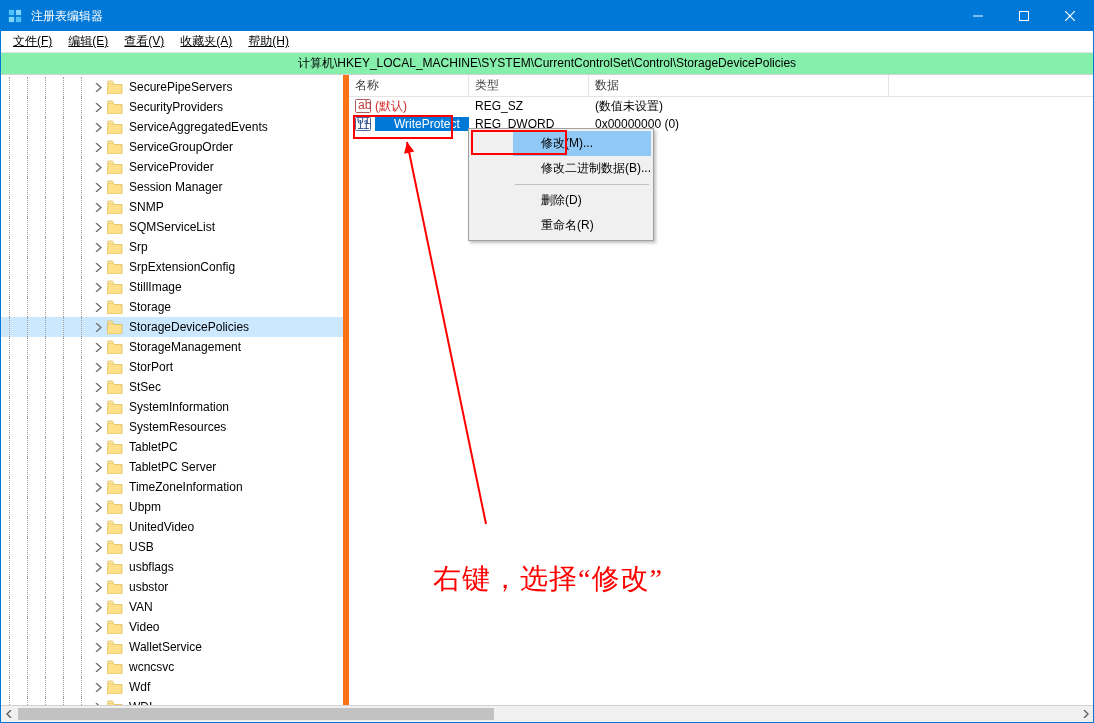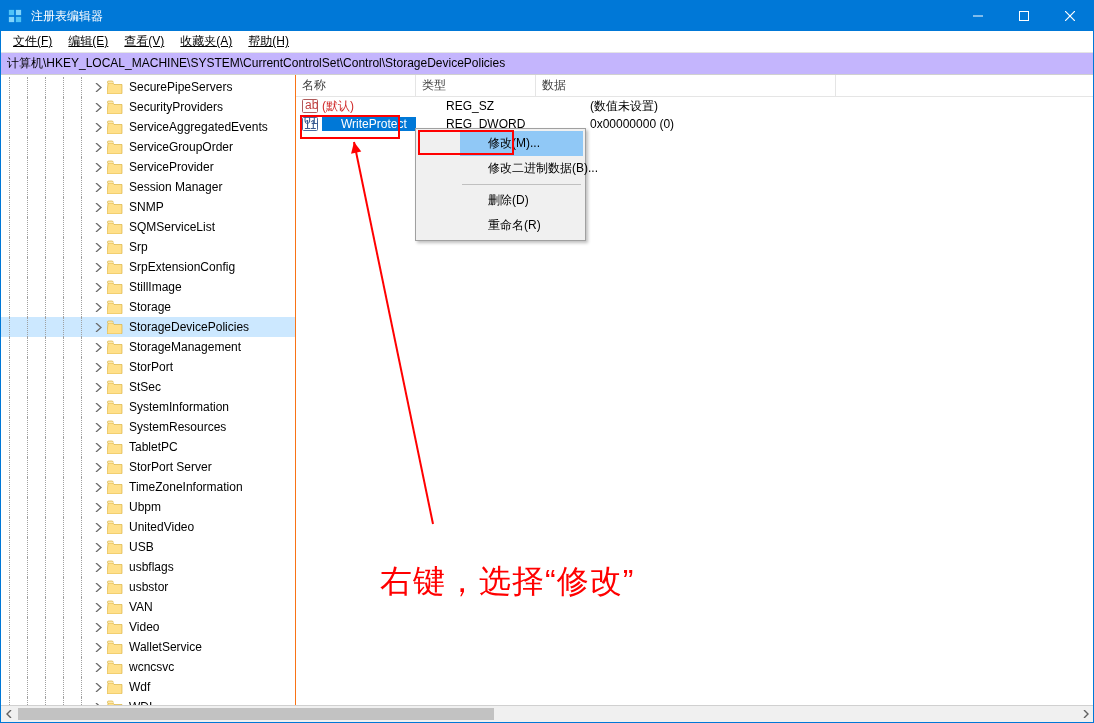--- a/index.html
+++ b/index.html
@@ -9,52 +9,52 @@
 .titlebar { background: #0078d7; color: #fff; height: 30px; display: flex; align-items: center; }
 .titlebar .icon-wrap { width: 28px; display: flex; align-items: center; justify-content: center; }
 .titlebar .app-icon { width: 14px; height: 14px; }
 .titlebar .title { flex: 1; padding-left: 2px; font-size: 12px; }
 .win-controls { display: flex; height: 100%; }
 .win-btn { width: 46px; display: flex; align-items: center; justify-content: center; color: #fff; }
 
 .menubar { height: 22px; background: #fff; display: flex; align-items: center; padding: 0 4px; border-bottom: 1px solid #e5e5e5; }
 .menubar .menu-item { padding: 2px 8px; cursor: default; text-decoration: underline; }
 
-.addressbar { height: 22px; border-bottom: 1px solid #d0d0d0; display: flex; align-items: center; padding: 0 6px; font-size: 12px; background: #c4b5fd; }
+.addressbar { height: 22px; border-bottom: 1px solid #d0d0d0; display: flex; align-items: center; padding: 0 6px; font-size: 12px; background: #86efac; justify-content: center; }
 
 .body { flex: 1; display: flex; min-height: 0; position: relative; }
-.tree-panel { width: 295px; height: 100%; overflow: hidden; border-right: 1px solid #f97316; position: relative; }
+.tree-panel { width: 348px; height: 100%; overflow: hidden; border-right: 6px solid #f97316; position: relative; }
 .tree-scroll { position: absolute; inset: 0; overflow: hidden; }
 .tree { padding: 2px 0; white-space: nowrap; }
 .tree-row { display: flex; align-items: center; height: 20px; cursor: default; }
 .tree-row.selected { background: #cce8ff; }
 .tree-indent { display: inline-block; width: 18px; height: 100%; position: relative; }
 .tree-indent.line::before { content: ""; position: absolute; left: 8px; top: 0; bottom: 0; width: 1px; border-left: 1px dotted #a0a0a0; }
 .tree-expander { width: 14px; height: 14px; display: inline-flex; align-items: center; justify-content: center; color: #6b6b6b; margin-right: 2px; }
 .tree-expander svg { width: 9px; height: 9px; }
 .folder-icon { width: 16px; height: 14px; margin-right: 4px; }
 .tree-label { padding: 0 2px; }
 
 .list-panel { flex: 1; height: 100%; overflow: hidden; position: relative; }
 .list-header { height: 22px; display: flex; align-items: center; border-bottom: 1px solid #e5e5e5; }
 .list-header .col { padding: 0 6px; height: 100%; display: flex; align-items: center; border-right: 1px solid #e5e5e5; color: #404040; }
 .list-rows { }
-.list-row { display: flex; align-items: center; height: 18px; gap: 24px; }
+.list-row { display: flex; align-items: center; height: 18px; }
 .list-row .cell { padding: 0 6px; display: flex; align-items: center; overflow: hidden; white-space: nowrap; }
 .list-row .reg-icon { width: 16px; height: 14px; margin-right: 4px; flex-shrink: 0; }
 .list-row.sel .name-text { background: #0078d7; color: #fff; padding: 0 19px; }
 .list-row .default-name { color: #d02a2a; }
 
 .context-menu { position: absolute; background: #f0f0f0; border: 1px solid #a0a0a0; box-shadow: 2px 2px 3px rgba(0,0,0,0.25); padding: 2px; z-index: 20; }
 .context-menu .menu-sep { height: 1px; background: #c0c0c0; margin: 3px 2px; }
 .context-menu .cm-item { padding: 4px 28px 4px 28px; white-space: nowrap; cursor: default; font-size: 12px; }
 .context-menu .cm-item.highlight { background: #90c8f6; }
 
 .red-highlight-box { position: absolute; border: 2px solid #ff0000; pointer-events: none; z-index: 30; }
-.annotation-text { position: absolute; color: #ff0000; font-size: 32px; font-family: Liberation Sans, sans-serif; z-index: 30; letter-spacing: 1px; }
+.annotation-text { position: absolute; color: #ff0000; font-size: 28px; font-family: Liberation Serif, serif; z-index: 30; letter-spacing: 1px; }
 .annotation-line { position: absolute; z-index: 25; pointer-events: none; }
 
 .hscroll { height: 17px; background: #f0f0f0; border-top: 1px solid #d0d0d0; display: flex; align-items: center; }
 .hscroll .sbtn { width: 17px; height: 100%; display: flex; align-items: center; justify-content: center; background: #f0f0f0; border: 0; color: #606060; }
 .hscroll .track { flex: 1; height: 100%; background: #f0f0f0; position: relative; }
 .hscroll .thumb { position: absolute; top: 2px; bottom: 2px; background: #c2c2c2; }
 
 </style>
 </head>
 <body>
@@ -437,21 +437,21 @@
               <span class="tree-indent line"></span>
               <span class="tree-expander">
                 <svg viewBox="0 0 9 9">
                   <path d="M2 0 L7 4.5 L2 9" fill="none" stroke="#6b6b6b" stroke-width="1.3"></path>
                 </svg>
               </span>
               <svg class="folder-icon" viewBox="0 0 16 14">
                 <path d="M1 3 h5 l1 1.5 h8 v8.5 a1 1 0 0 1 -1 1 h-13 a1 1 0 0 1 -1 -1 z" fill="#ffe08a" stroke="#d4a92f" stroke-width="0.6"></path>
                 <path d="M0.5 3 v-1 a1 1 0 0 1 1 -1 h4 l1 1.5" fill="#ffe9a8" stroke="#d4a92f" stroke-width="0.6"></path>
               </svg>
-              <span class="tree-label">StorPort Server</span>
+              <span class="tree-label">TabletPC Server</span>
             </div>
             <div class="tree-row">
               <span class="tree-indent line"></span>
               <span class="tree-indent line"></span>
               <span class="tree-indent line"></span>
               <span class="tree-indent line"></span>
               <span class="tree-indent line"></span>
               <span class="tree-expander">
                 <svg viewBox="0 0 9 9">
                   <path d="M2 0 L7 4.5 L2 9" fill="none" stroke="#6b6b6b" stroke-width="1.3"></path>
@@ -679,21 +679,21 @@
                 <text x="2" y="7" font-size="5" fill="#3a5a90" font-family="Consolas">011</text>
                 <text x="2" y="12" font-size="5" fill="#3a5a90" font-family="Consolas">110</text>
               </svg>
               <span class="name-text">WriteProtect</span>
             </div>
             <div class="cell" style="width:120px">REG_DWORD</div>
             <div class="cell" style="width:300px">0x00000000 (0)</div>
           </div>
         </div>
 
-      <div class="context-menu" id="ctxmenu" style="left: 119px; top: 53px; width: 171px; padding-left: 44px;">
+      <div class="context-menu" id="ctxmenu" style="left: 119px; top: 53px; width: 186px; padding-left: 44px;">
           <div class="cm-item highlight">修改(M)...</div>
           <div class="cm-item">修改二进制数据(B)...</div>
           <div class="menu-sep"></div>
           <div class="cm-item">删除(D)</div>
           <div class="cm-item">重命名(R)</div>
         </div>
 
       <div class="red-highlight-box" id="redbox1" style="left: 4px; top: 40px; width: 100px; height: 24px;"></div>
       <div class="red-highlight-box" id="redbox2" style="left: 122px; top: 55px; width: 96px; height: 25px;"></div>
       <svg class="annotation-line" id="annoline" width="99" height="402" viewBox="0 0 99 402" style="left: 48px; top: 57px;">

